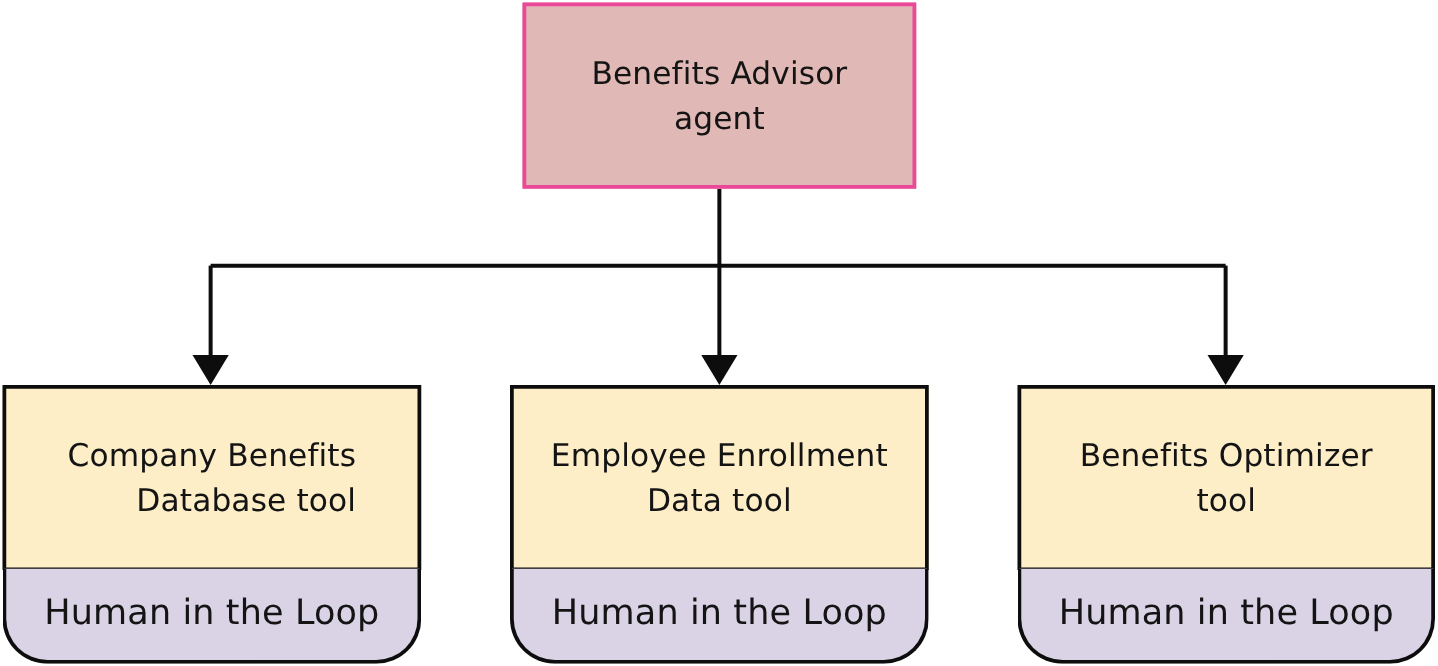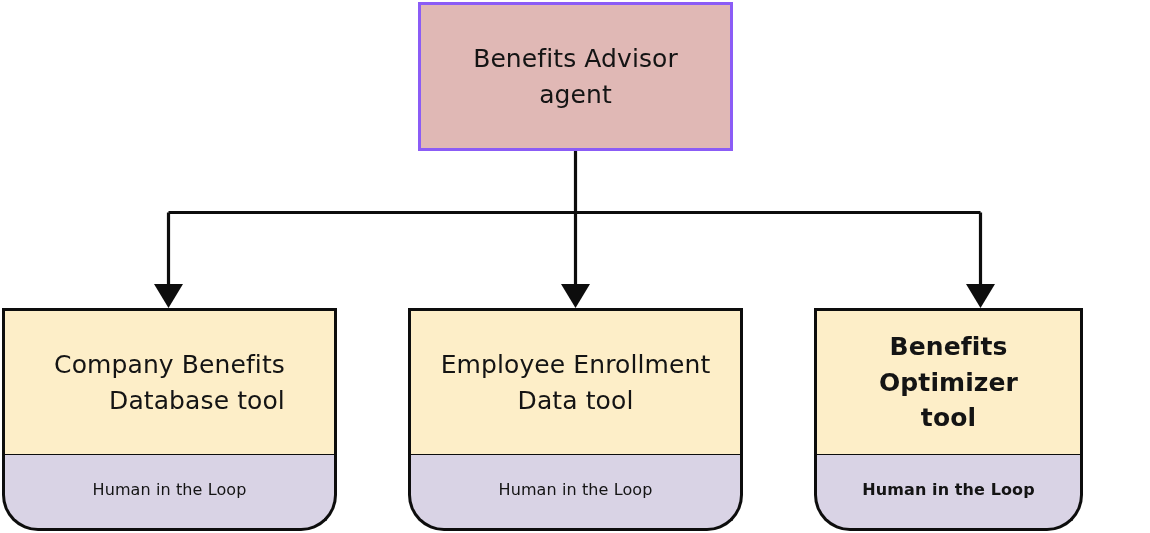--- a/index.html
+++ b/index.html
@@ -13,21 +13,21 @@
     height: 533px;
     background: #ffffff;
     overflow: hidden;
     font-family: "DejaVu Sans", sans-serif;
   }
 
   
   .agent-box {
     position: absolute;
     box-sizing: border-box;
-    border: 3px solid #8b5cf6;
+    border: 3px solid #ec4899;
     display: flex;
     align-items: center;
     justify-content: center;
     text-align: center;
     z-index: 3;
   }
   .agent-label {
     font-size: 25px;
     line-height: 1.42;
     color: #141414;
@@ -71,21 +71,21 @@
     border: 3px solid #0d0d0d;
     border-top-width: 0;
     border-bottom-left-radius: 36px;
     border-bottom-right-radius: 36px;
     display: flex;
     align-items: center;
     justify-content: center;
     text-align: center;
   }
   .hitl-label {
-    font-size: 16px;
+    font-size: 28px;
     line-height: 1.2;
     color: #141414;
     letter-spacing: 0.1px;
     padding: 0 6px;
     position: relative;
     top: -2px;
   }
 
   
   .connectors {
@@ -141,21 +141,21 @@
   <div class="tool-node" style="left:408px; top:308px; width:335px; height:223px;padding-left:42px;">
     <div class="tool-body" style="height:148px; background:#fdeec8;">
       <span class="tool-label">Employee Enrollment
 Data tool</span>
     </div>
     <div class="hitl-body" style="height:76px; background:#d9d3e5;">
       <span class="hitl-label">Human in the Loop</span>
     </div>
   </div>
 
-  <div class="tool-node" style="left:814px; top:308px; width:269px; height:223px;font-weight:bold;">
+  <div class="tool-node" style="left:814px; top:308px; width:334px; height:223px;">
     <div class="tool-body" style="height:148px; background:#fdeec8;">
       <span class="tool-label">Benefits Optimizer
 tool</span>
     </div>
     <div class="hitl-body" style="height:76px; background:#d9d3e5;">
       <span class="hitl-label">Human in the Loop</span>
     </div>
   </div>
 
 </div>

